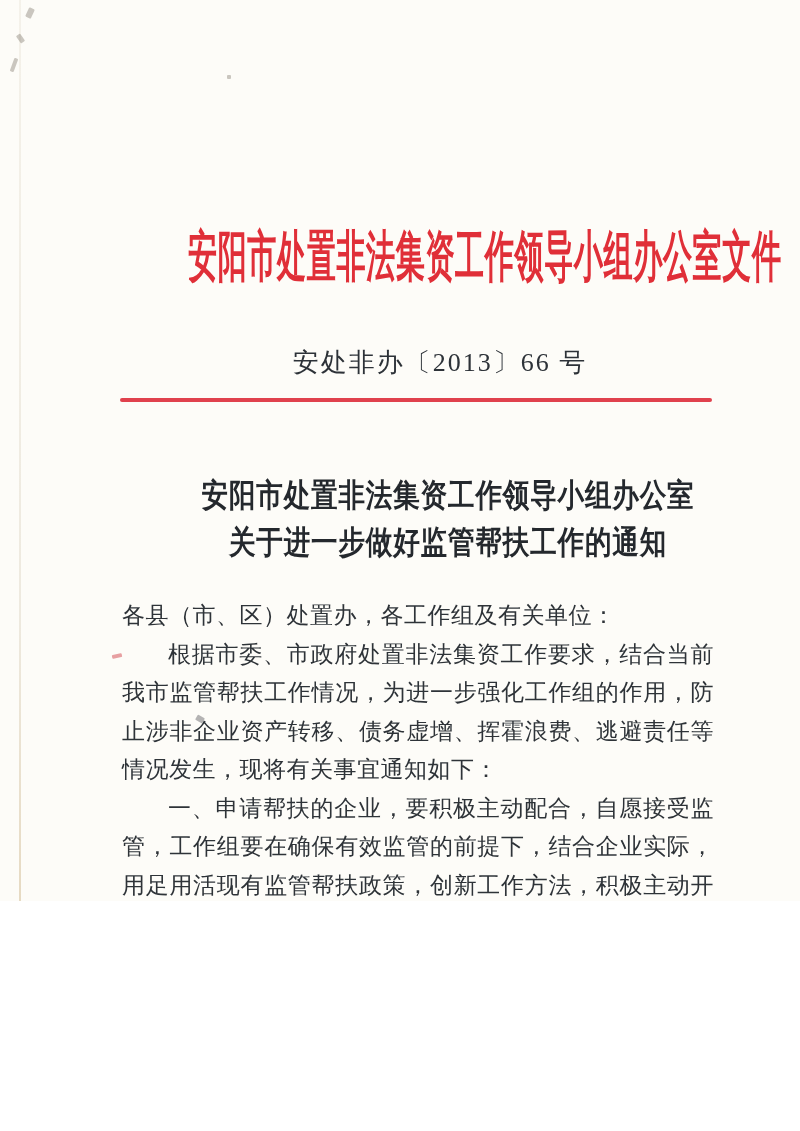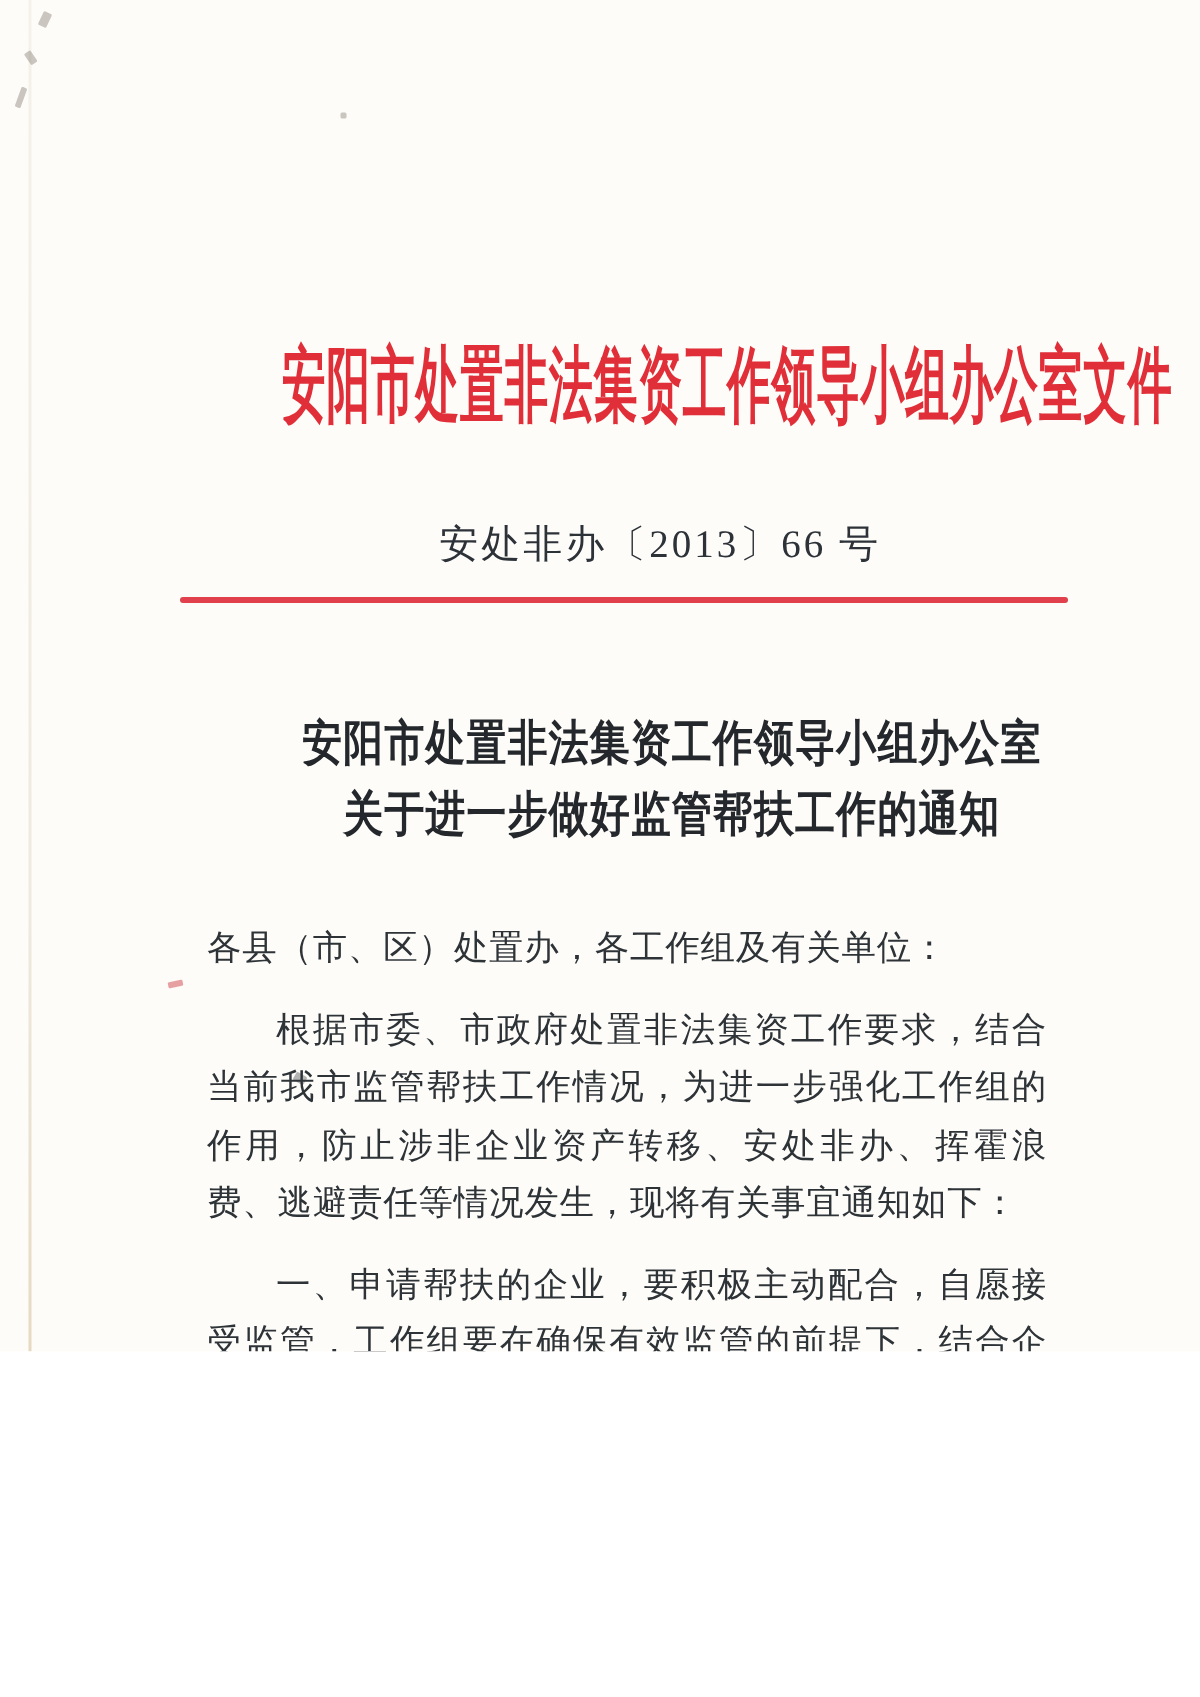--- a/index.html
+++ b/index.html
@@ -73,21 +73,21 @@
     position: absolute;
     top: 597px;
     left: 122px;
     width: 592px;
     font-size: 23px;
     line-height: 38.5px;
     color: #2e3338;
     text-align: justify;
     letter-spacing: 0.5px;
   }
-  .doc-body p { margin: 16px; }
+  .doc-body p { margin: 0; }
   .doc-body p.indent { text-indent: 2em; }
   
   .page-number {
     position: absolute;
     top: 1004px;
     left: 0;
     width: 716px;
     text-align: right;
     font-size: 23px;
     color: #3a3f45;
@@ -159,21 +159,21 @@
 
   <div class="red-rule"></div>
 
   <div class="doc-title">
     <div class="t-line">安阳市处置非法集资工作领导小组办公室</div>
     <div class="t-line">关于进一步做好监管帮扶工作的通知</div>
   </div>
 
   <div class="doc-body">
     <p class="salutation">各县（市、区）处置办，各工作组及有关单位：</p>
-    <p class="indent">根据市委、市政府处置非法集资工作要求，结合当前我市监管帮扶工作情况，为进一步强化工作组的作用，防止涉非企业资产转移、安处非办、挥霍浪费、逃避责任等情况发生，现将有关事宜通知如下：</p>
+    <p class="indent">根据市委、市政府处置非法集资工作要求，结合当前我市监管帮扶工作情况，为进一步强化工作组的作用，防止涉非企业资产转移、债务虚增、挥霍浪费、逃避责任等情况发生，现将有关事宜通知如下：</p>
     <p class="indent">一、申请帮扶的企业，要积极主动配合，自愿接受监管，工作组要在确保有效监管的前提下，结合企业实际，用足用活现有监管帮扶政策，创新工作方法，积极主动开展工作。</p>
   </div>
 
   <div class="page-number">—1—</div>
 
   <div class="tan-strip"></div>
   <div class="bottom-smudge"></div>
   <div class="bottom-line"></div>
 
 </div>

